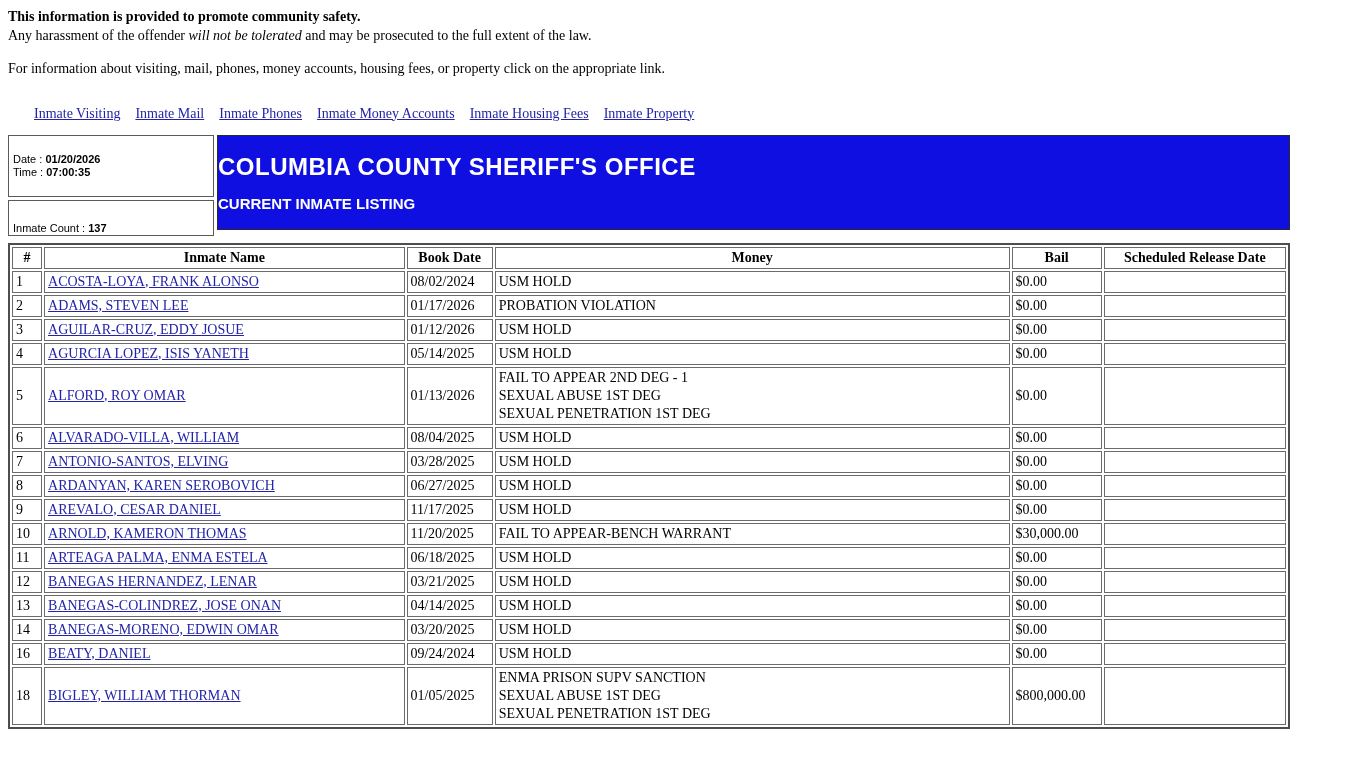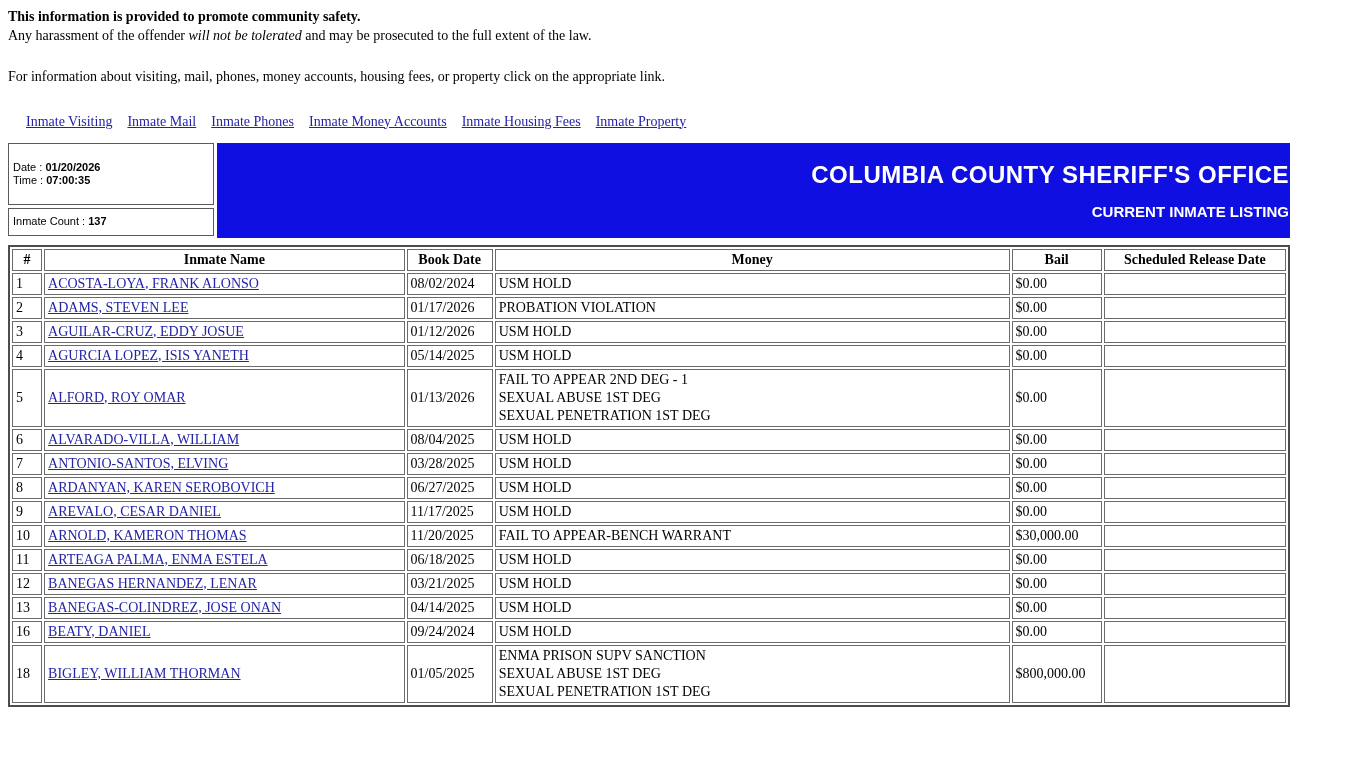--- a/index.html
+++ b/index.html
@@ -8,52 +8,52 @@
     margin: 8px;
     color: #000;
     font-family: "Liberation Serif", serif;
     font-size: 14px;
     width: 1350px;
     overflow: hidden;
   }
   
   .notice p { margin: 0; line-height: 18.5px; }
   .notice .bold-line { font-weight: bold; }
-  .notice .info-line { margin-top: 23px; }
+  .notice .info-line { margin-top: 15px; }
   .italic { font-style: italic; }
 
   
-  .links-row { margin: 27px 0 13px 18px; }
+  .links-row { margin: 27px 0 13px 26px; }
   .nav-link {
     color: #2323a8;
     text-decoration: underline;
     margin-right: 15px;
     font-size: 14px;
   }
 
   
   .header-band { display: flex; width: 1282px; gap: 3px; align-items: stretch; }
   .header-left { width: 206px; display: flex; flex-direction: column; gap: 3px; }
   .hdr-box {
     border: 1px solid #5a5a5a;
     background: #fff;
     font-family: "Liberation Sans", sans-serif;
     font-size: 11px;
     line-height: 13px;
   }
   .datetime-box { height: 62px; padding: 17px 5px 0 4px; }
-  .count-box { height: 28px; padding: 0 4px; display: flex; align-items: center; }
+  .count-box { height: 36px; padding: 0 4px; display: flex; align-items: flex-end; }
   .hdr-box b { font-weight: bold; }
 
   .banner {
     flex: 1;
     background: #0f0fe1;
     border: 1px solid #2a2a2a;
     color: #ffffff;
-    text-align: right;
+    text-align: left;
     font-family: "Liberation Sans", sans-serif;
     height: 95px;
   }
   .banner-title { font-size: 24px; font-weight: bold; padding-top: 17px; letter-spacing: 0.5px; }
   .banner-subtitle { font-size: 15px; font-weight: bold; padding-top: 14px; }
 
   
   .main-table {
     margin-top: 7px;
     width: 1282px;
@@ -250,20 +250,30 @@
         <td>13</td>
         <td><a href="#" class="inmate-link">BANEGAS-COLINDREZ, JOSE ONAN</a></td>
         <td>04/14/2025</td>
         <td>
           <div class="charge-line">USM HOLD</div>
         </td>
         <td>$0.00</td>
         <td></td>
       </tr>
       <tr>
+        <td>14</td>
+        <td><a href="#" class="inmate-link">BANEGAS-MORENO, EDWIN OMAR</a></td>
+        <td>03/20/2025</td>
+        <td>
+          <div class="charge-line">USM HOLD</div>
+        </td>
+        <td>$0.00</td>
+        <td></td>
+      </tr>
+      <tr>
         <td>16</td>
         <td><a href="#" class="inmate-link">BEATY, DANIEL</a></td>
         <td>09/24/2024</td>
         <td>
           <div class="charge-line">USM HOLD</div>
         </td>
         <td>$0.00</td>
         <td></td>
       </tr>
       <tr>

